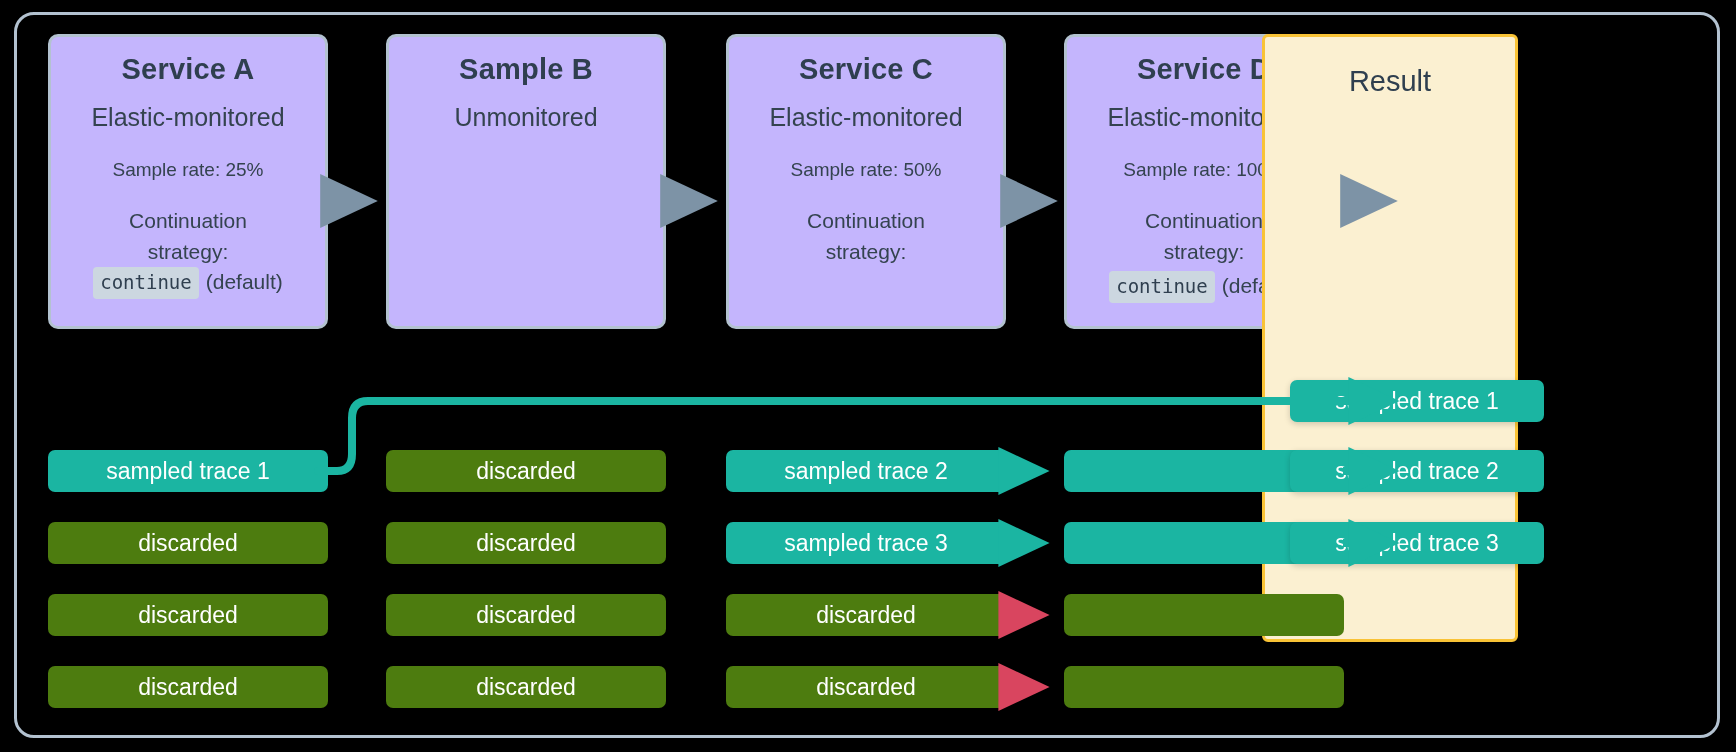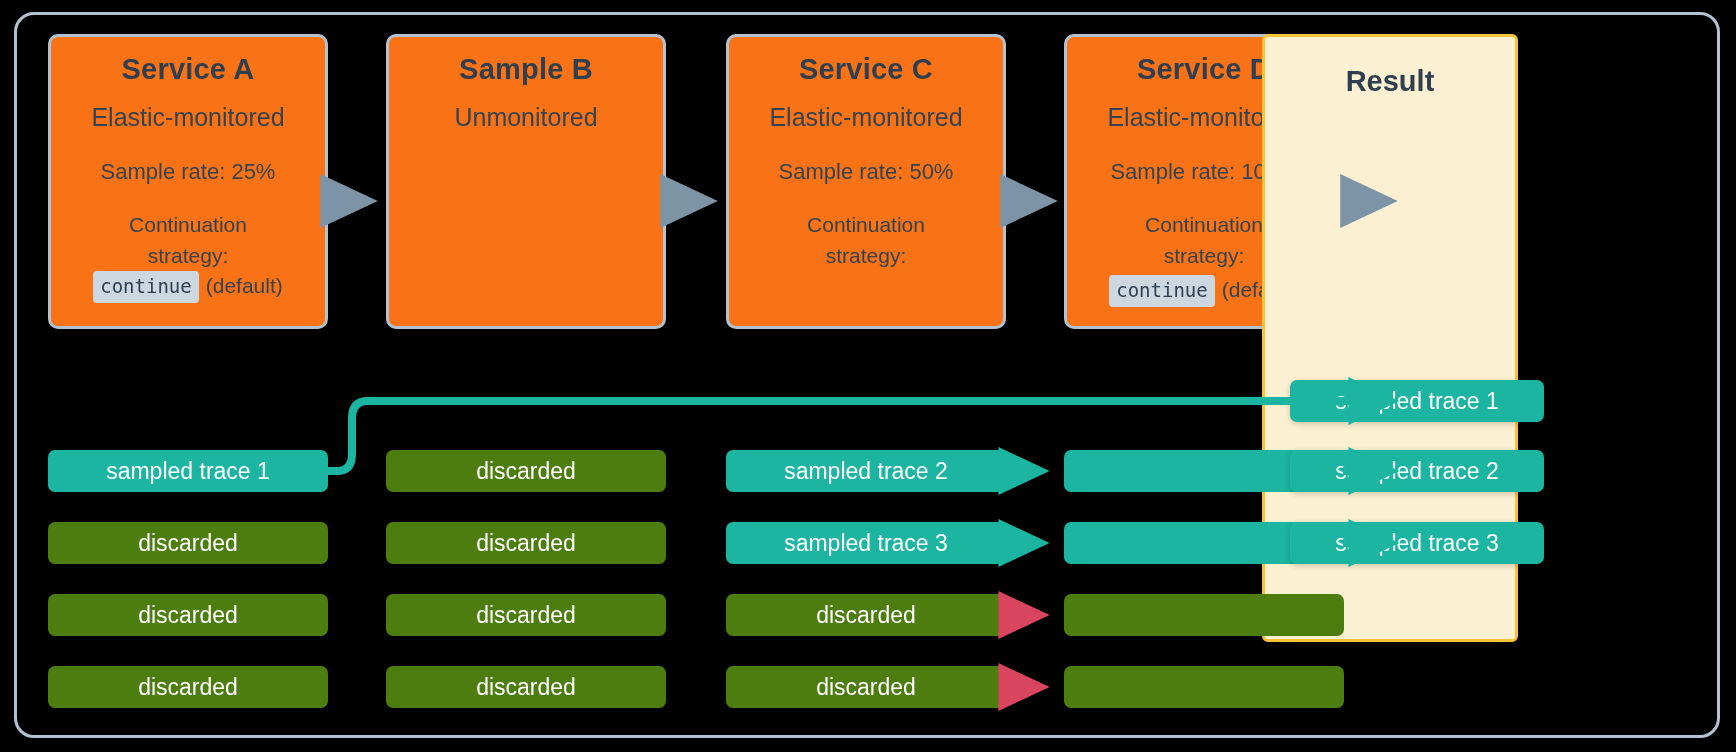--- a/index.html
+++ b/index.html
@@ -7,36 +7,36 @@
        font-family:"Liberation Sans",sans-serif;overflow:hidden;}
 
   #stage{position:absolute;inset:0;width:1736px;height:752px;}
 
   
   .outer-frame{position:absolute;left:14px;top:12px;width:1706px;height:726px;
       border:3px solid #b3c2d0;border-radius:20px;box-sizing:border-box;}
 
   
   .svc{position:absolute;top:34px;height:295px;box-sizing:border-box;
-       border:3px solid #b3c2d0;border-radius:10px;background:#f97316;
+       border:3px solid #b3c2d0;border-radius:10px;background:#c4b5fd;
        display:flex;flex-direction:column;align-items:center;padding-top:14px;}
   .svc-title{font-size:29px;font-weight:bold;color:#2f3f4f;letter-spacing:.2px;
        line-height:1.25;margin-bottom:14px;}
   .svc-sub{font-size:25px;color:#34434f;line-height:1.3;margin-bottom:24px;}
-  .svc-rate{font-size:22px;color:#34434f;line-height:1.3;margin-bottom:24px;text-align:right;}
+  .svc-rate{font-size:19px;color:#34434f;line-height:1.3;margin-bottom:24px;text-align:right;}
   .svc-cont{font-size:21px;color:#34434f;line-height:1.45;text-align:center;}
   .code{font-family:"DejaVu Sans Mono",monospace;font-size:19px;color:#2f3f4f;
        background:#ccd7e0;border-radius:4px;padding:2px 7px;display:inline-block;}
   .defnote{font-size:21px;color:#34434f;}
 
   
   .result{position:absolute;left:1262px;top:34px;width:256px;height:608px;
        background:#fbf0d1;border:3px solid #f9c336;border-radius:6px;box-sizing:border-box;}
   .result-title{position:absolute;left:0;right:0;top:28px;text-align:center;
-       font-size:29px;font-weight:bold;color:#2f3f4f;}
+       font-size:29px;font-weight:normal;color:#2f3f4f;}
 
   
   .pill{position:absolute;height:42px;border-radius:7px;display:flex;
        align-items:center;justify-content:center;color:#fff;font-size:23px;
        line-height:1;box-sizing:border-box;}
   .pill.teal{background:#1bb5a2;}
   .pill.red{background:#4d7c0f;}
 
   svg.ov{position:absolute;left:0;top:0;width:1736px;height:752px;
        pointer-events:none;overflow:visible;}

